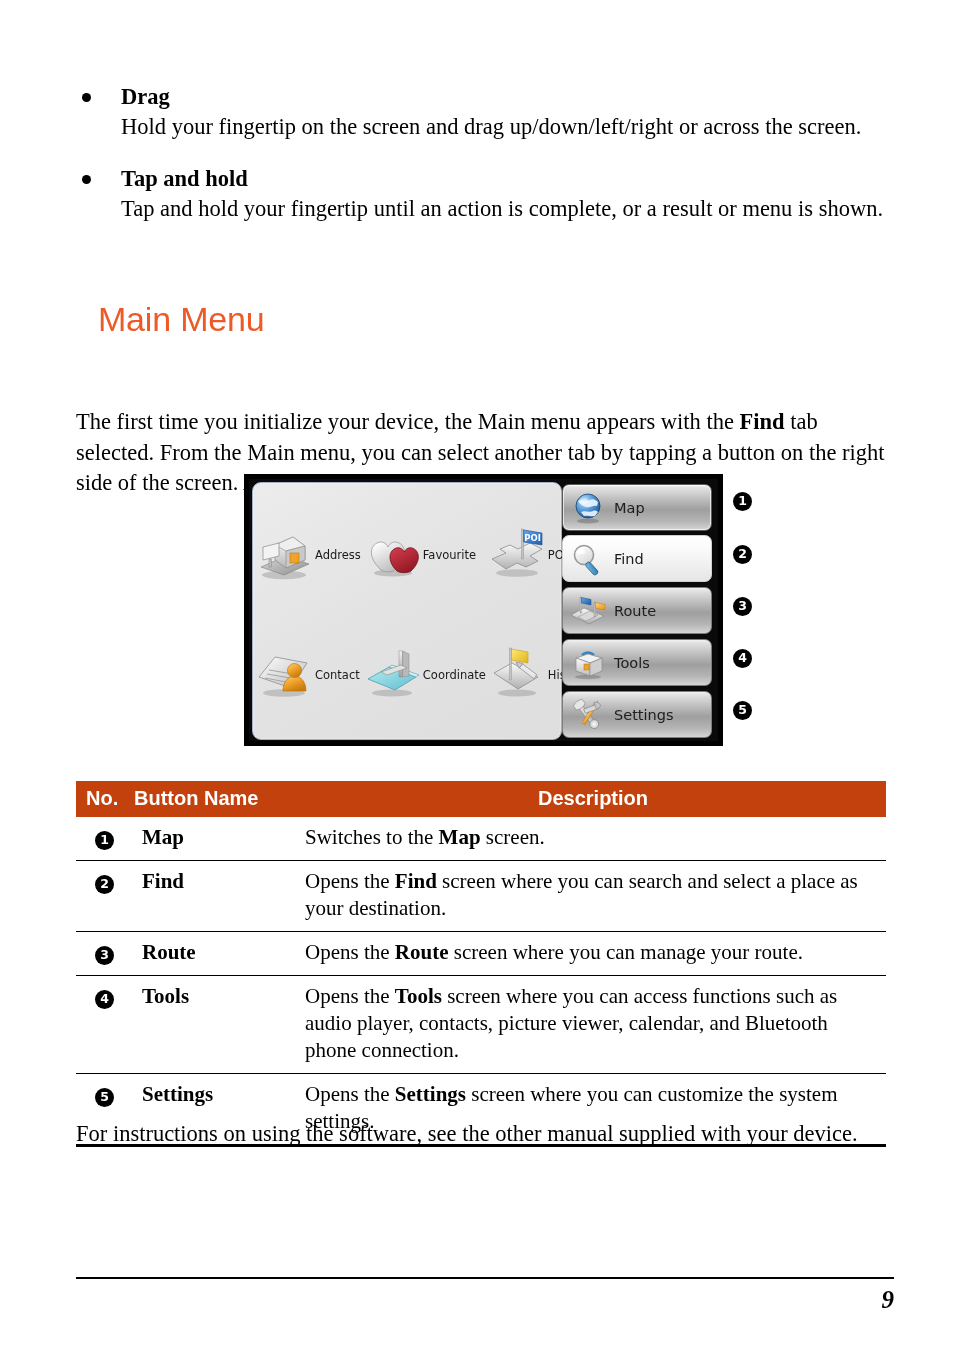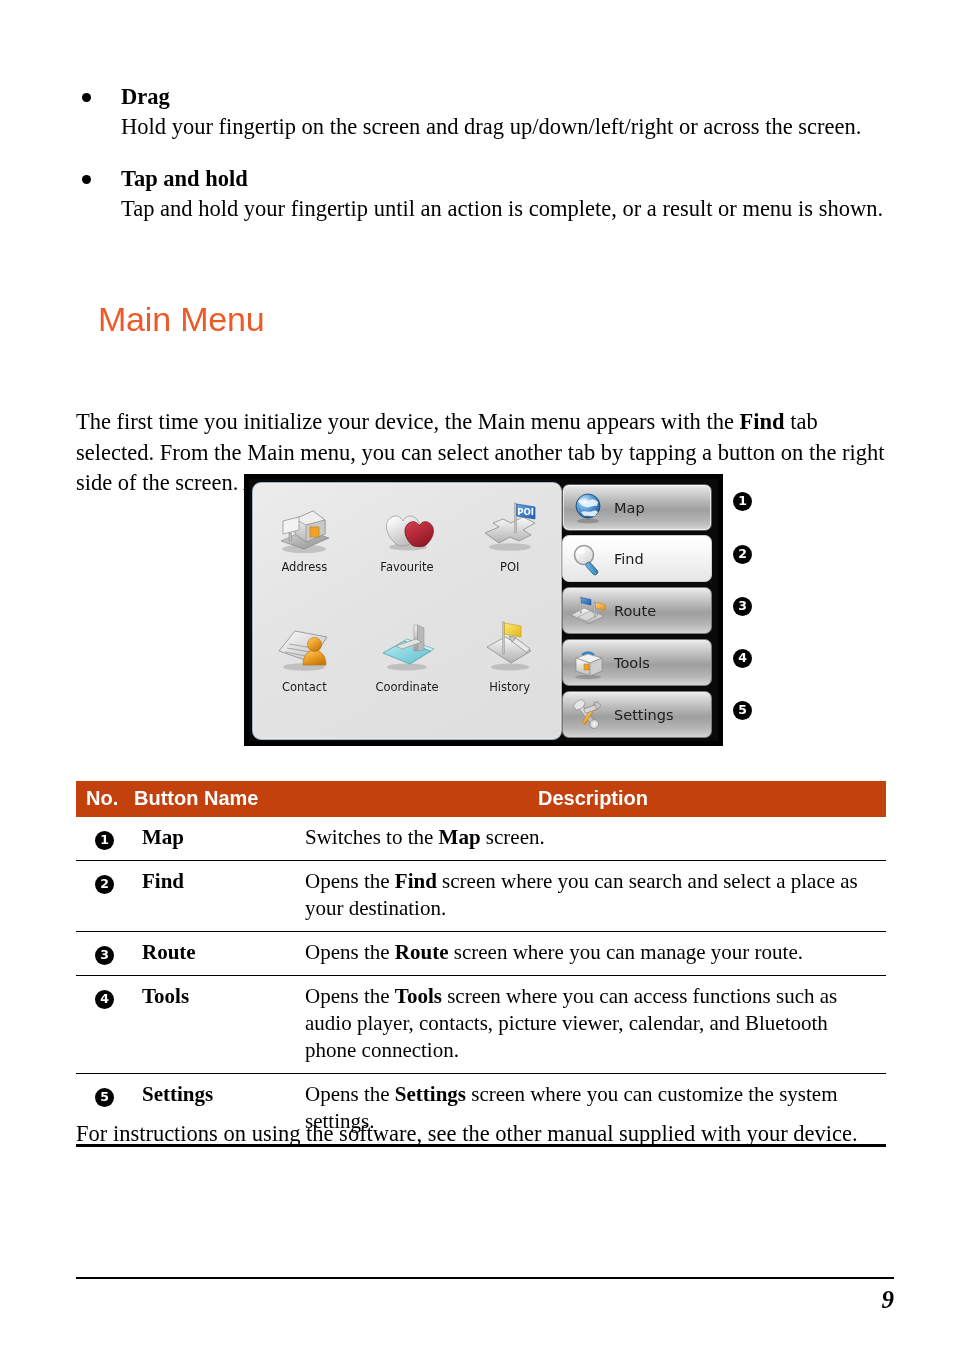--- a/index.html
+++ b/index.html
@@ -121,21 +121,21 @@
   .icon-grid {
     position: absolute;
     left: 0; top: 6px;
     width: 100%;
     display: grid;
     grid-template-columns: repeat(3, 1fr);
     grid-template-rows: repeat(2, 120px);
   }
   .icon-cell {
     display: flex;
-    flex-direction: column;
+    flex-direction: row;
     align-items: center;
     justify-content: flex-start;
     padding-top: 8px;
   }
   .icon-art {
     width: 62px;
     height: 60px;
     position: relative;
   }
   .icon-label {

